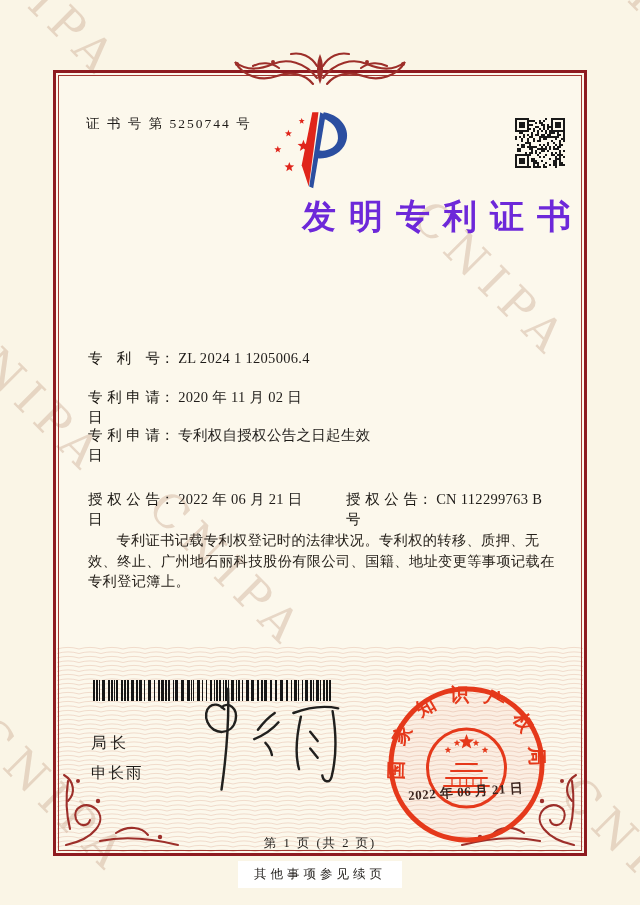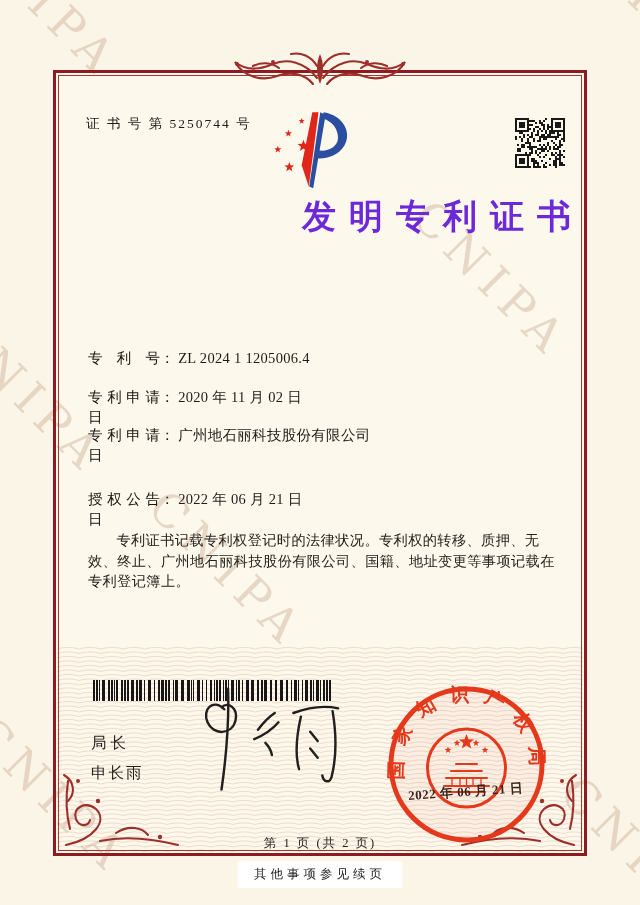--- a/index.html
+++ b/index.html
@@ -416,26 +416,30 @@
   <div class="row r3">
     <span class="lbl">专利号</span><span class="col">：</span>
     <span class="val">ZL 2024 1 1205006.4</span>
   </div>
   <div class="row r4">
     <span class="lbl">专利申请日</span><span class="col">：</span>
     <span class="val">2020 年 11 月 02 日</span>
   </div>
   <div class="row r5">
     <span class="lbl">专利申请日</span><span class="col">：</span>
-    <span class="val">广州地石丽科技股份有限公司</span>
+    <span class="val">专利权自授权公告之日起生效</span>
   </div>
   <div class="row r7">
     <span>
       <span class="lbl">授权公告日</span><span class="col">：</span>
       <span class="val">2022 年 06 月 21 日</span>
+    </span>
+    <span class="pair2">
+      <span class="lbl">授权公告号</span><span class="col">：</span>
+      <span class="val">CN 112299763 B</span>
     </span>
   </div>
 
   <div class="paras">
     <p>专利证书记载专利权登记时的法律状况。专利权的转移、质押、无效、终止、广州地石丽科技股份有限公司、国籍、地址变更等事项记载在专利登记簿上。</p>
   </div>
 
   <div class="barcode">
       <i style="left: 0px; width: 2px;"></i>
       <i style="left: 3px; width: 2px;"></i>

